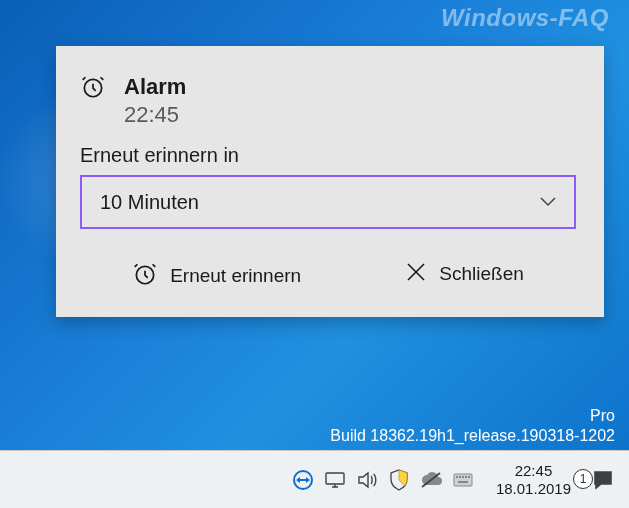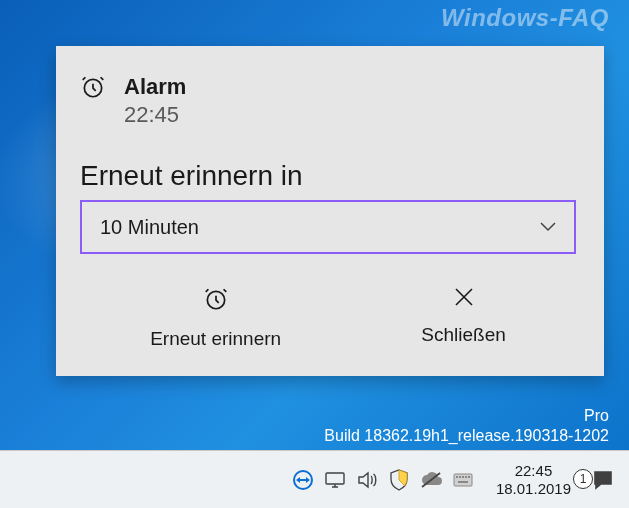--- a/index.html
+++ b/index.html
@@ -27,21 +27,21 @@
     right: 20px;
     color: rgba(255,255,255,0.45);
     font-size: 24px;
     font-weight: 700;
     letter-spacing: 0.5px;
     font-style: italic;
   }
   .build-info {
     position: absolute;
     bottom: 62px;
-    right: 20px;
+    right: 14px;
     color: #ffffff;
     font-size: 16px;
     text-align: right;
     line-height: 1.25;
   }
   .build-info .edition { text-align:right; }
   .notification {
     position: absolute;
     top: 46px;
     left: 56px;
@@ -68,22 +68,22 @@
     color: #5a5a5a;
     line-height: 1.35;
     margin-top: 2px;
   }
   .notif-time {
     font-size: 22px;
     color: #5a5a5a;
     line-height: 1.35;
   }
   .snooze-label {
-    margin-top: 30px;
-    font-size: 28px;
+    margin-top: 14px;
+    font-size: 20px;
     color: #1a1a1a;
   }
   .snooze-select {
     margin-top: 8px;
     border: 2px solid #8b5cf6;
     background: #e6e6e6;
     height: 54px;
     display: flex;
     align-items: center;
     justify-content: space-between;
@@ -99,21 +99,21 @@
     height: 10px;
   }
   .notif-actions {
     margin-top: 28px;
     display: flex;
     justify-content: space-around;
     align-items: flex-start;
   }
   .action-btn {
     display: flex;
-    flex-direction: column;
+    flex-direction: row;
     align-items: center;
     gap: 12px;
     cursor: pointer;
     padding: 4px 20px;
   }
   .action-label {
     font-size: 19px;
     color: #1a1a1a;
   }
   .taskbar {

